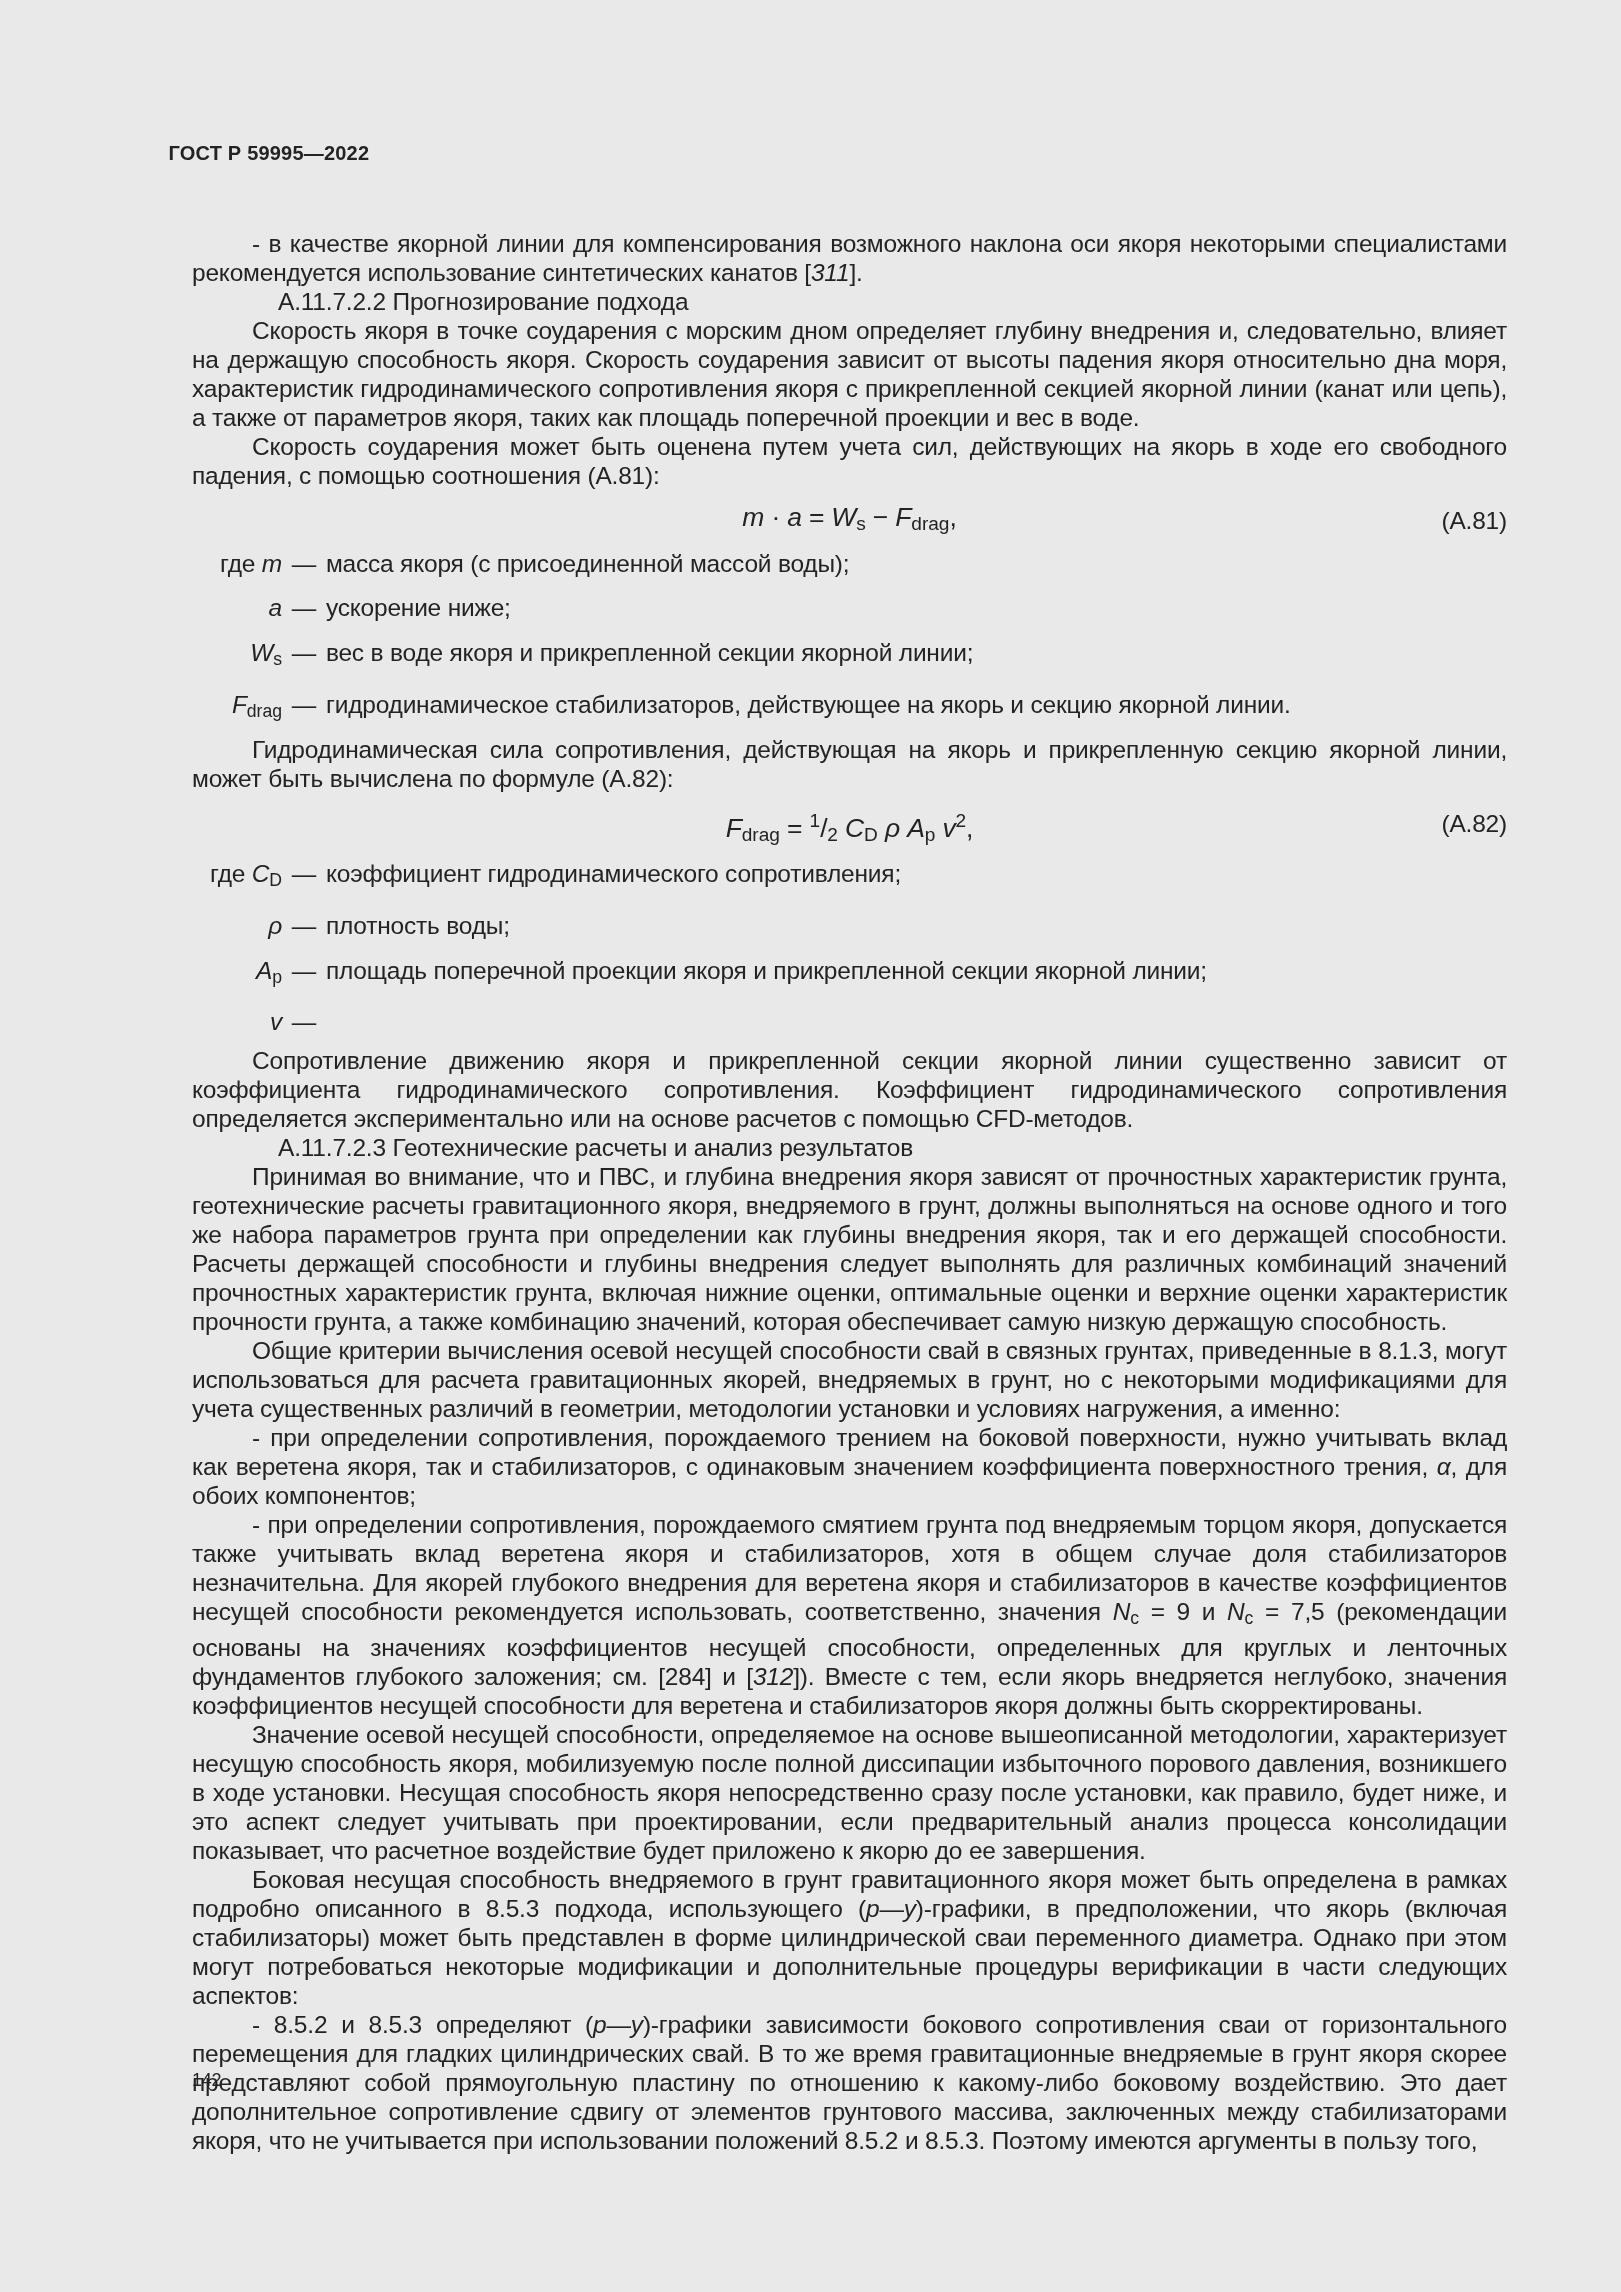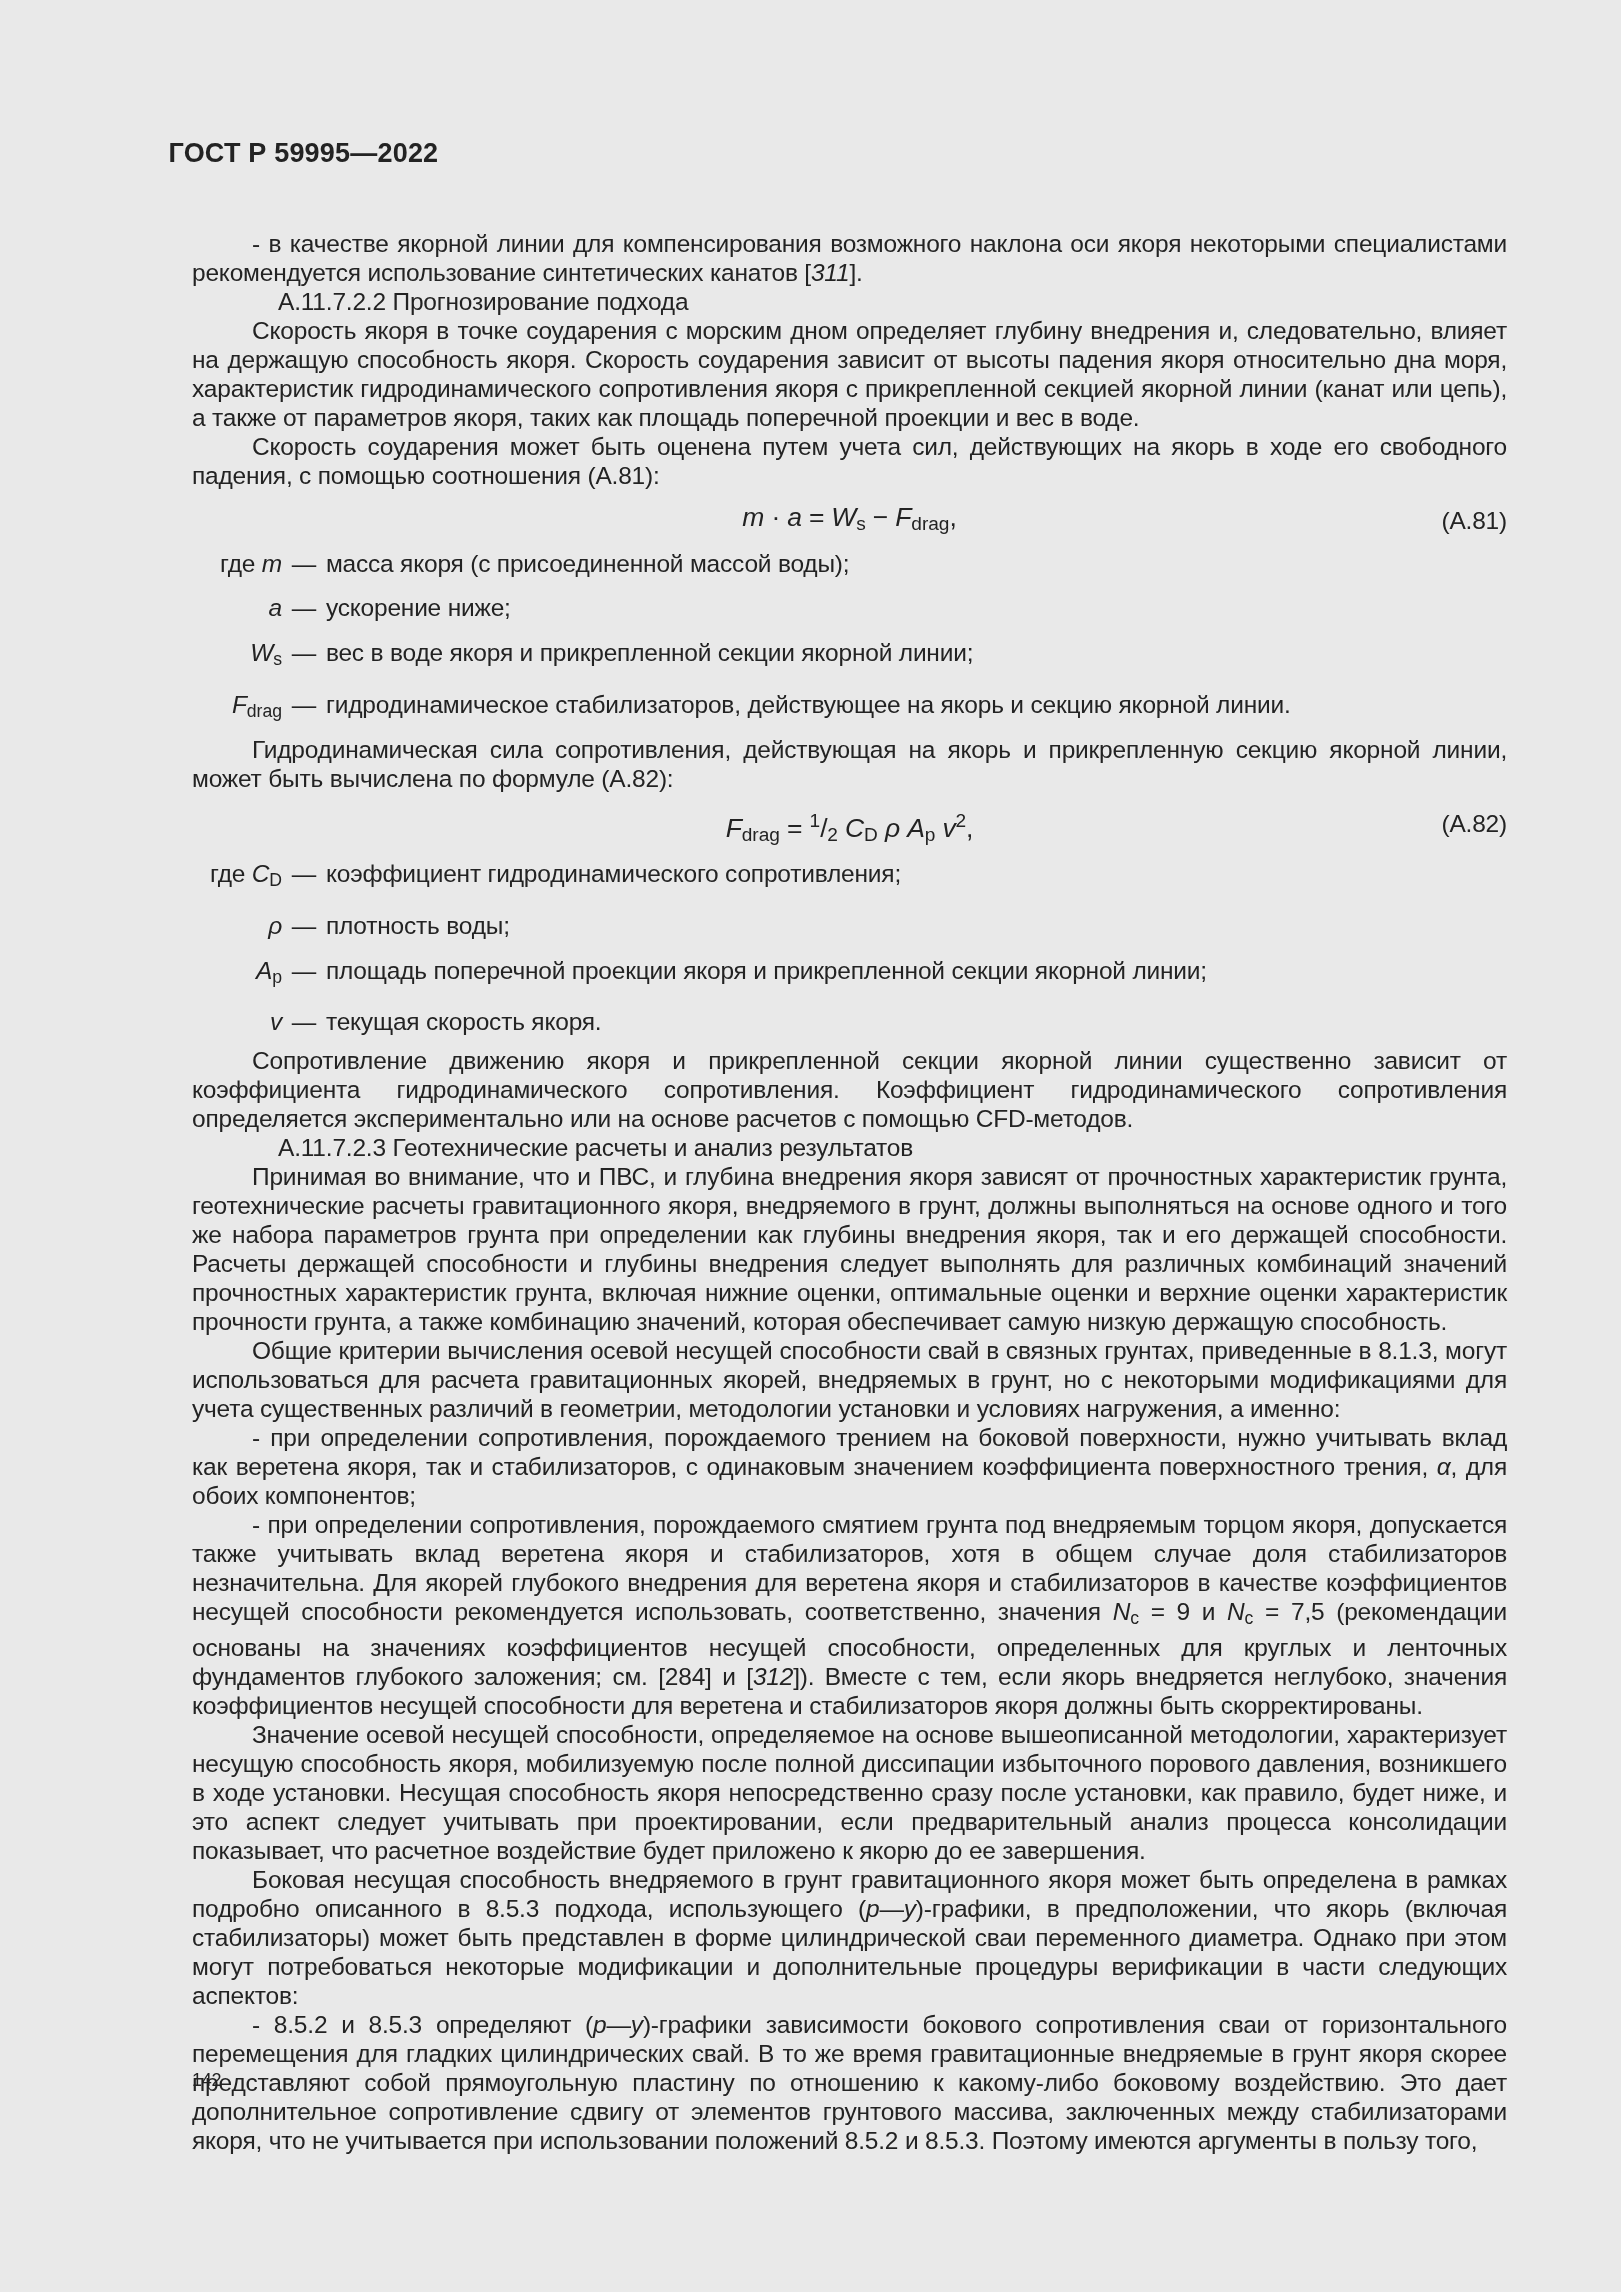--- a/index.html
+++ b/index.html
@@ -10,21 +10,21 @@
     background:#e9e9e9;
     color:#232323;
     font-family:"Liberation Sans","DejaVu Sans",sans-serif;
     font-size:24.5px;line-height:29px;
     box-sizing:border-box;
     padding:137px 114px 0 192px;
     overflow:hidden;
     letter-spacing:-0.2px;
   }
   .doc-header{
-    font-weight:bold;font-size:27px;line-height:33px;
+    font-weight:bold;font-size:20px;line-height:33px;
     margin-left:-23.5px;margin-bottom:59px;letter-spacing:0.2px;
   }
   .body-text p{margin:0;}
   .para{text-align:justify;text-indent:60px;}
   .heading{text-indent:86px;}
   .formula-row{
     position:relative;text-align:center;
     margin:13.7px 0 11.8px 0;font-size:26.5px;line-height:27px;
   }
   .formula-label{position:absolute;right:0;top:2.9px;font-size:24.5px;}
@@ -103,21 +103,20 @@
         <span class="def-desc">плотность воды;</span>
       </div>
       <div class="def-row">
         <span class="def-sym"><span class="i">A</span><span class="s">p</span></span>
         <span class="def-dash">—</span>
         <span class="def-desc">площадь поперечной проекции якоря и прикрепленной секции якорной линии;</span>
       </div>
       <div class="def-row">
         <span class="def-sym"><span class="i">v</span></span>
         <span class="def-dash">—</span>
-        <span class="def-desc">текущая скорость якоря.</span>
       </div>
     </div>
 
     <p class="para"><span>Сопротивление движению якоря и прикрепленной секции якорной линии существенно зависит от коэффициента гидродинамического сопротивления. Коэффициент гидродинамического сопротивления определяется экспериментально или на основе расчетов с помощью CFD-методов.</span></p>
 
     <p class="heading"><span>А.11.7.2.3  Геотехнические расчеты и анализ результатов</span></p>
 
     <p class="para"><span>Принимая во внимание, что и ПВС, и глубина внедрения якоря зависят от прочностных характеристик грунта, геотехнические расчеты гравитационного якоря, внедряемого в грунт, должны выполняться на основе одного и того же набора параметров грунта при определении как глубины внедрения якоря, так и его держащей способности. Расчеты держащей способности и глубины внедрения следует выполнять для различных комбинаций значений прочностных характеристик грунта, включая нижние оценки, оптимальные оценки и верхние оценки характеристик прочности грунта, а также комбинацию значений, которая обеспечивает самую низкую держащую способность.</span></p>
 
     <p class="para"><span>Общие критерии вычисления осевой несущей способности свай в связных грунтах, приведенные в 8.1.3, могут использоваться для расчета гравитационных якорей, внедряемых в грунт, но с некоторыми модификациями для учета существенных различий в геометрии, методологии установки и условиях нагружения, а именно:</span></p>

